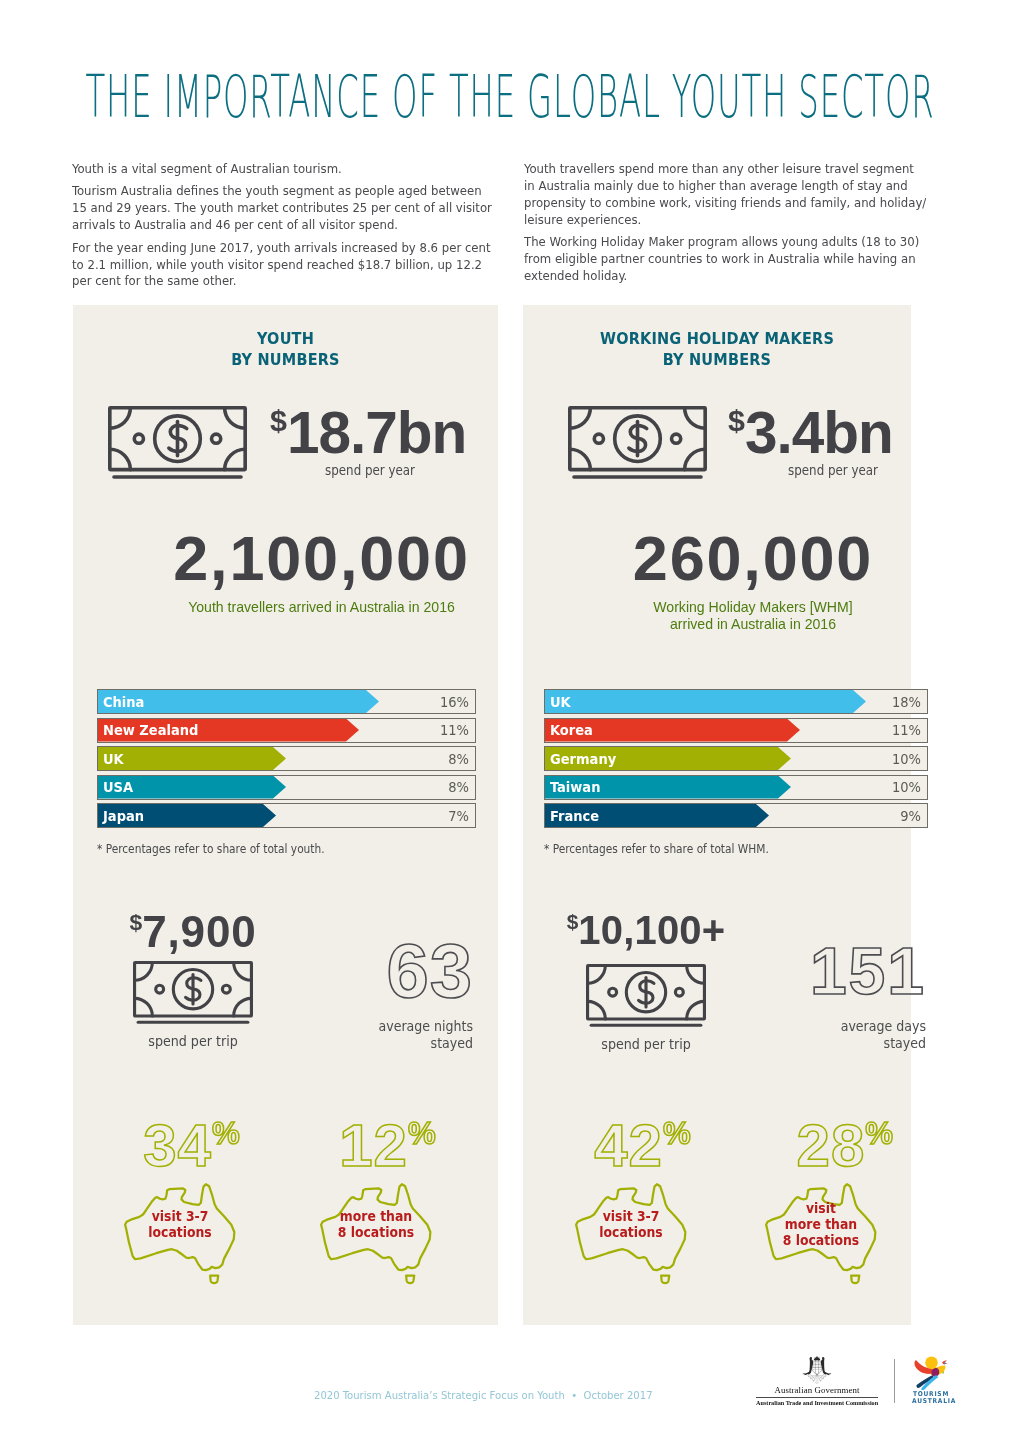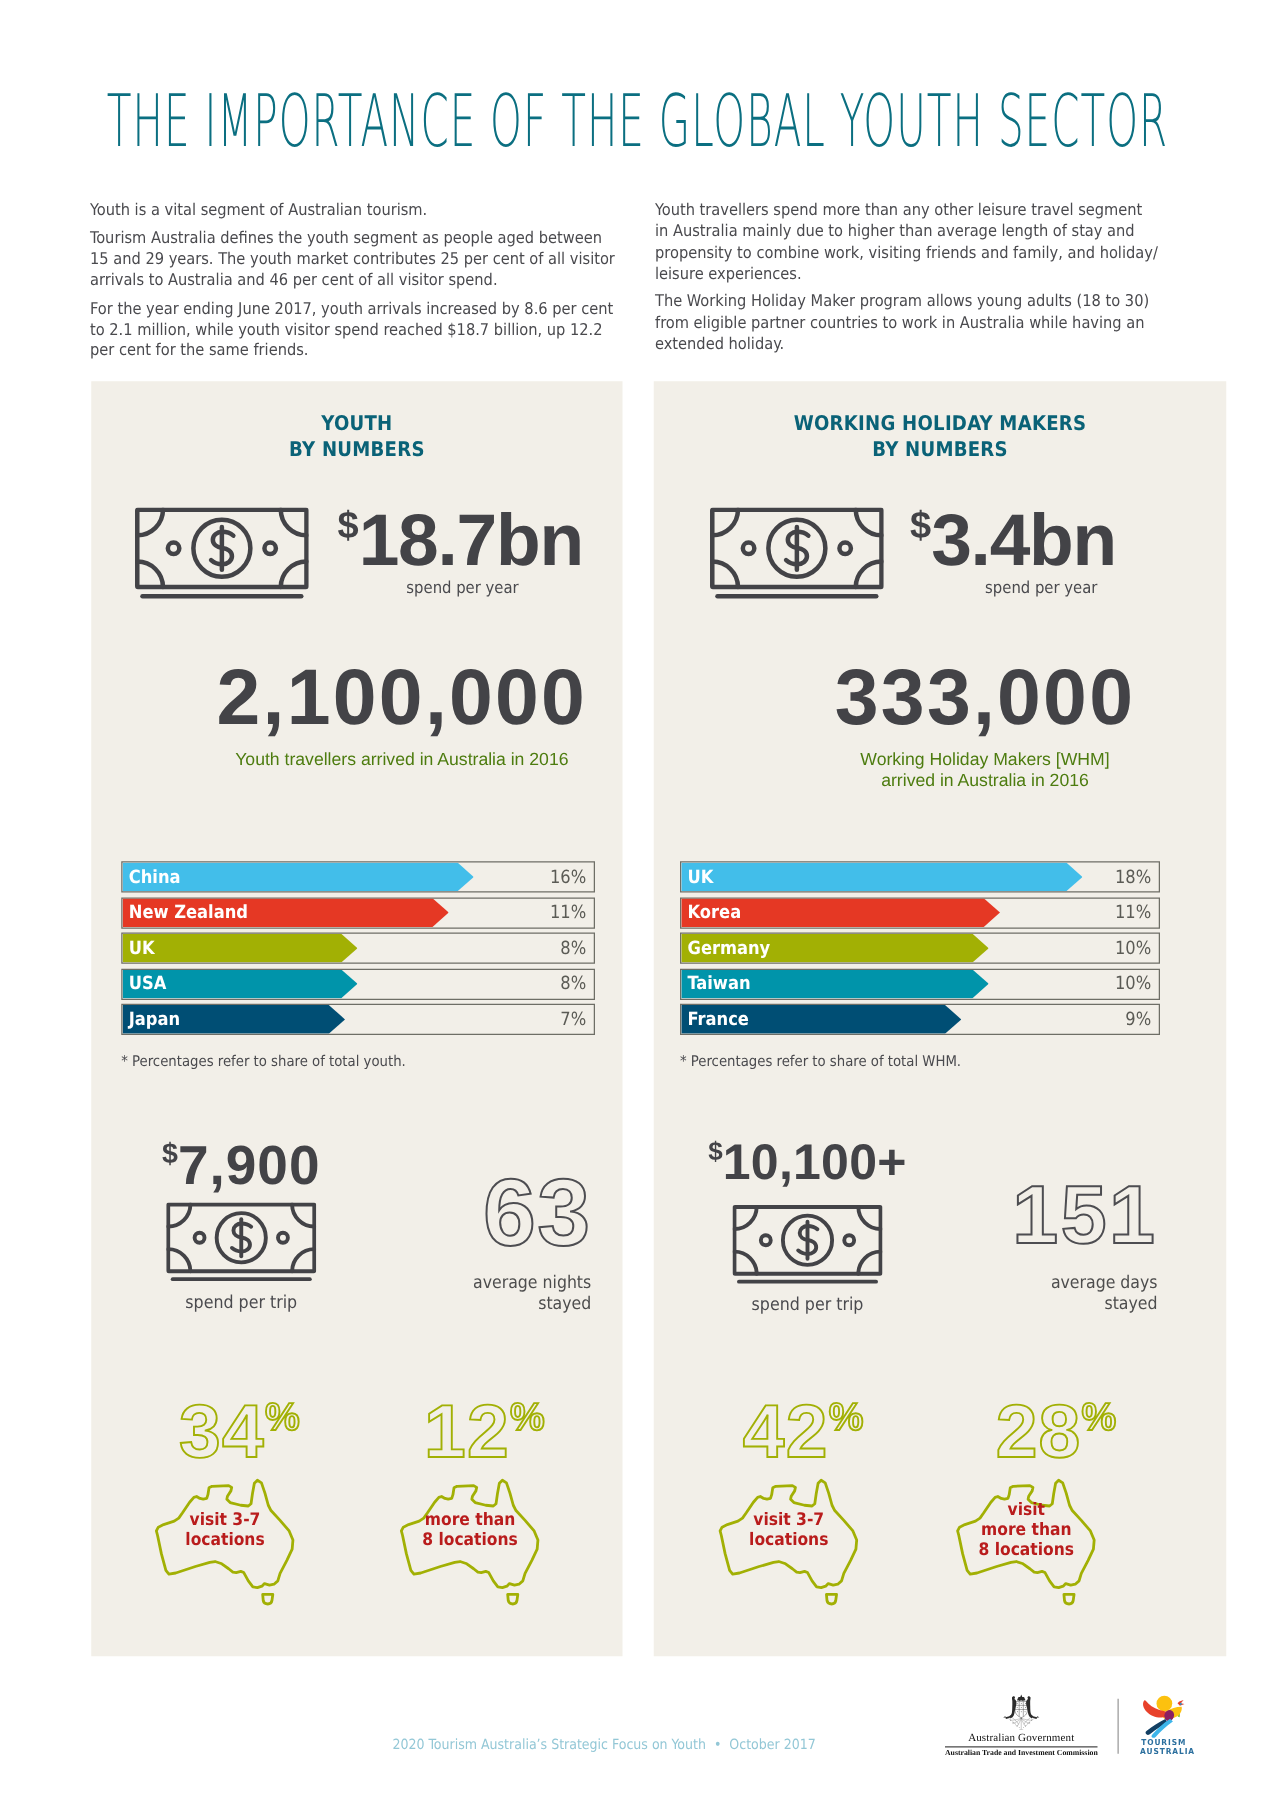--- a/index.html
+++ b/index.html
@@ -31,21 +31,21 @@
     margin:0 0 5.5px 0;
     font-size:13.0px;
     line-height:16.9px;
     color:#4a4a4e;
     font-family:"DejaVu Sans Condensed","DejaVu Sans",sans-serif;
   }
 
   
   .panel{position:absolute;top:305px;width:425px;height:1020px;background:#f2efe8;}
   .panel.p0{left:73px;}
-  .panel.p1{left:523px;width:458px;}
+  .panel.p1{left:523px;width:388px;}
 
   .p-head{
     position:absolute;top:23px;left:0;width:100%;text-align:center;
     color:#0a6277;font-weight:bold;font-size:16.1px;line-height:21px;
     letter-spacing:0.2px;
   }
   .note-ico{position:absolute;}
   .bigmoney{position:absolute;font-weight:bold;color:#434347;letter-spacing:-1px;font-family:"Liberation Sans",sans-serif;}
   .bigmoney .cur{font-size:0.52em;vertical-align:0.72em;letter-spacing:0;}
   .cap{position:absolute;font-size:13.2px;color:#4a4a4e;text-align:center;line-height:16px;}
@@ -93,21 +93,21 @@
 <div class="page">
 
   <div class="title-wrap">
     <div class="title">THE IMPORTANCE OF THE GLOBAL YOUTH SECTOR</div>
   </div>
 
   <div class="intro">
     <div class="col left" id="introL">
         <p><span>Youth is a vital segment of Australian tourism.</span></p>
         <p><span>Tourism Australia defines the youth segment as people aged between</span><br><span>15 and 29 years. The youth market contributes 25 per cent of all visitor</span><br><span>arrivals to Australia and 46 per cent of all visitor spend.</span></p>
-        <p><span>For the year ending June 2017, youth arrivals increased by 8.6 per cent</span><br><span>to 2.1 million, while youth visitor spend reached $18.7 billion, up 12.2</span><br><span>per cent for the same friends.</span></p>
+        <p><span>For the year ending June 2017, youth arrivals increased by 8.6 per cent</span><br><span>to 2.1 million, while youth visitor spend reached $18.7 billion, up 12.2</span><br><span>per cent for the same other.</span></p>
       </div>
     <div class="col right" id="introR">
         <p><span>Youth travellers spend more than any other leisure travel segment</span><br><span>in Australia mainly due to higher than average length of stay and</span><br><span>propensity to combine work, visiting friends and family, and holiday/</span><br><span>leisure experiences.</span></p>
         <p><span>The Working Holiday Maker program allows young adults (18 to 30)</span><br><span>from eligible partner countries to work in Australia while having an</span><br><span>extended holiday.</span></p>
       </div>
   </div>
 
   <div class="panel p0" id="panel0">
       <div class="p-head">
           <div>YOUTH</div>
@@ -248,21 +248,21 @@
       <path d="M500 112 L500 358"></path>
       <path d="M566 162 C549 147 524 140 502 140 C472 140 448 160 448 186 C448 212 472 229 502 233 C532 237 558 253 558 281 C558 307 533 327 503 327 C479 327 455 319 438 303"></path>
     </g>
     <rect x="30" y="498" width="940" height="26" rx="13" fill="#434347"></rect>
   </svg></div>
       <div class="bigmoney" style="left:205px;top:85px;font-size:58.5px;line-height:61px;">
           <span class="cur">$</span><span>3.4bn</span>
         </div>
       <div class="cap" style="left:205px;top:158px;width:210px;">spend per year</div>
       <div class="arrivals" style="top:222px;">
-          <div class="num">333,000</div>
+          <div class="num">260,000</div>
           <div class="sub">
           <div>Working Holiday Makers [WHM]</div>
           <div>arrived in Australia in 2016</div>
         </div>
         </div>
       <div class="bars" style="top:384px;left:21px;width:384px;">
         <div class="bar-row">
        <div class="bar-fill" style="width:calc(80.63% + 13px);background:#42beea;
             clip-path:polygon(0 0, calc(100% - 13px) 0, 100% 50%, calc(100% - 13px) 100%, 0 100%);"></div>
        <div class="bar-label">UK</div>

